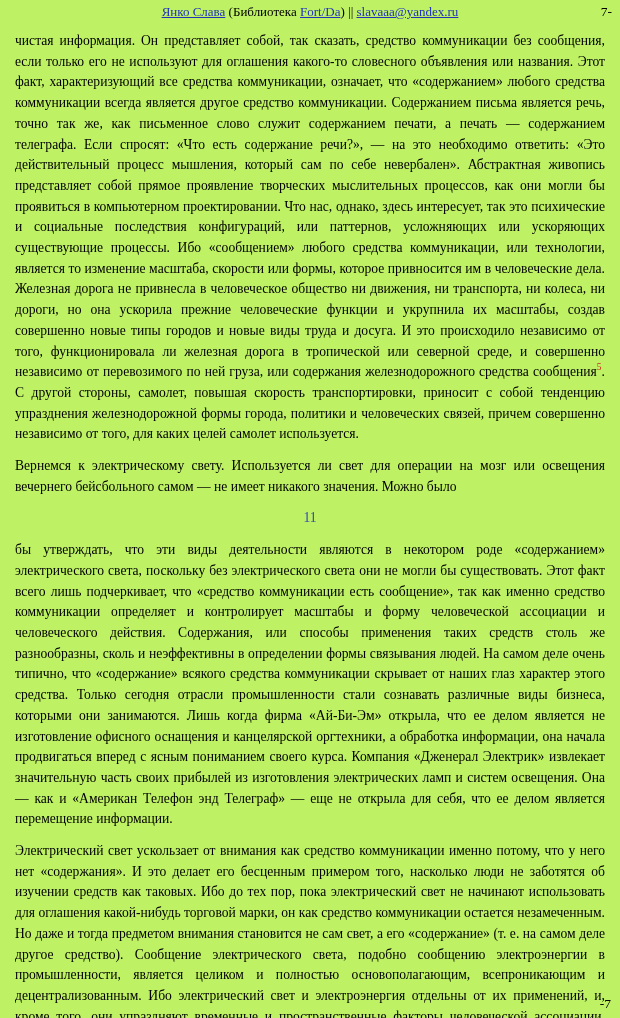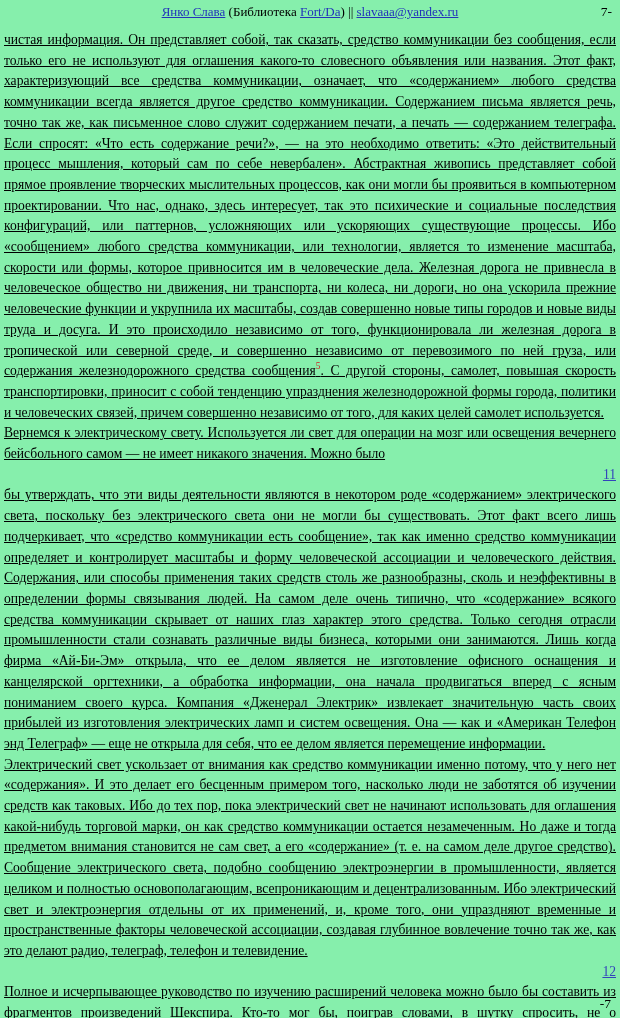--- a/index.html
+++ b/index.html
@@ -2,21 +2,21 @@
 <html lang="ru"><head>
 <meta charset="utf-8">
 <style>
   html, body { margin: 0; padding: 0; background: #ffffff; }
   .page {
     width: 620px;
     height: 1018px;
     box-sizing: border-box;
     position: relative;
     overflow: hidden;
-    background: #86efac;
+    background: #bef264;
     color: #000000;
     font-family: "Liberation Serif", "DejaVu Serif", serif;
     padding: 4px 4px 0 4px;
   }
   .hdr {
     position: relative;
     text-align: center;
     font-size: 13px;
     line-height: 16px;
     margin-bottom: 10px;
@@ -31,25 +31,25 @@
     position: absolute;
     right: 4px;
     top: 0;
     color: #000000;
     font-size: 13.5px;
   }
   .bodytext {
     font-size: 13.6px;
     line-height: 20.7px;
   }
-  .bodytext p { margin: 0; padding: 0; text-decoration: underline; }
+  .bodytext p { margin: 11px; padding: 0; }
   .just { text-align: justify; }
   .marker {
     color: #3344bb;
-    text-align: right;
+    text-align: center;
   }
   .fnref {
     color: #cc2222;
     font-size: 9.5px;
     vertical-align: super;
     line-height: 0;
     cursor: pointer;
   }
   .footer-pgno {
     position: absolute;

